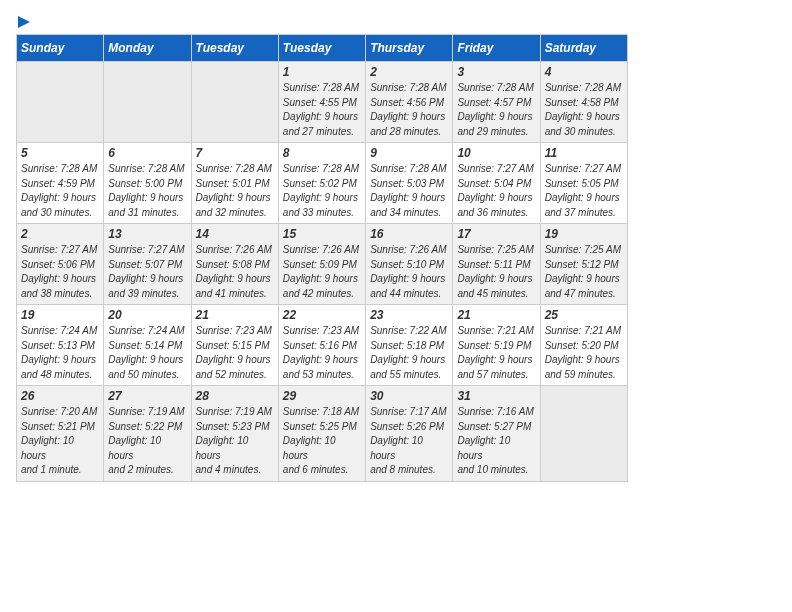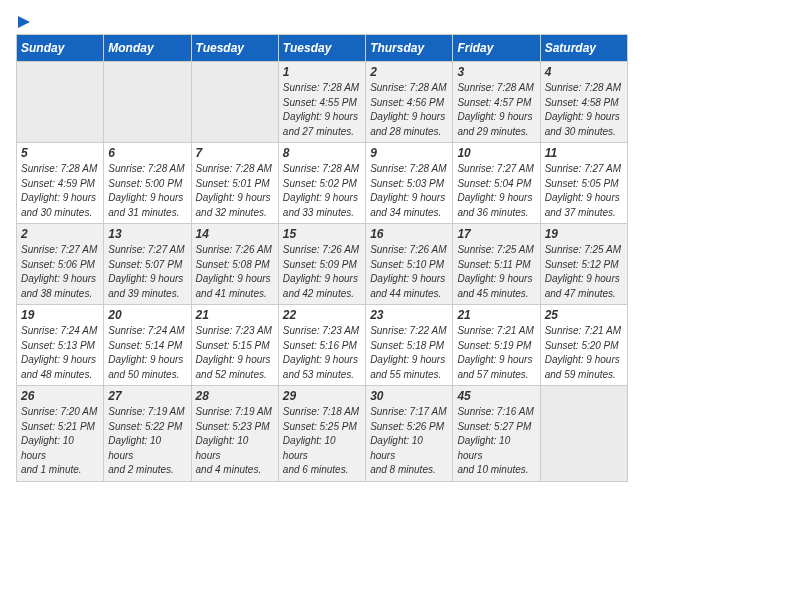--- a/index.html
+++ b/index.html
@@ -346,21 +346,21 @@
 and 6 minutes.</div>
           </td>
           <td>
             <span class="day-num">30</span>
             <div class="day-info" style="white-space: pre-line;">Sunrise: 7:17 AM
 Sunset: 5:26 PM
 Daylight: 10 hours
 and 8 minutes.</div>
           </td>
           <td>
-            <span class="day-num">45</span>
+            <span class="day-num">31</span>
             <div class="day-info" style="white-space: pre-line;">Sunrise: 7:16 AM
 Sunset: 5:27 PM
 Daylight: 10 hours
 and 10 minutes.</div>
           </td>
           <td class="empty"></td>
         </tr>
       </tbody>
   </table>
 </div>

